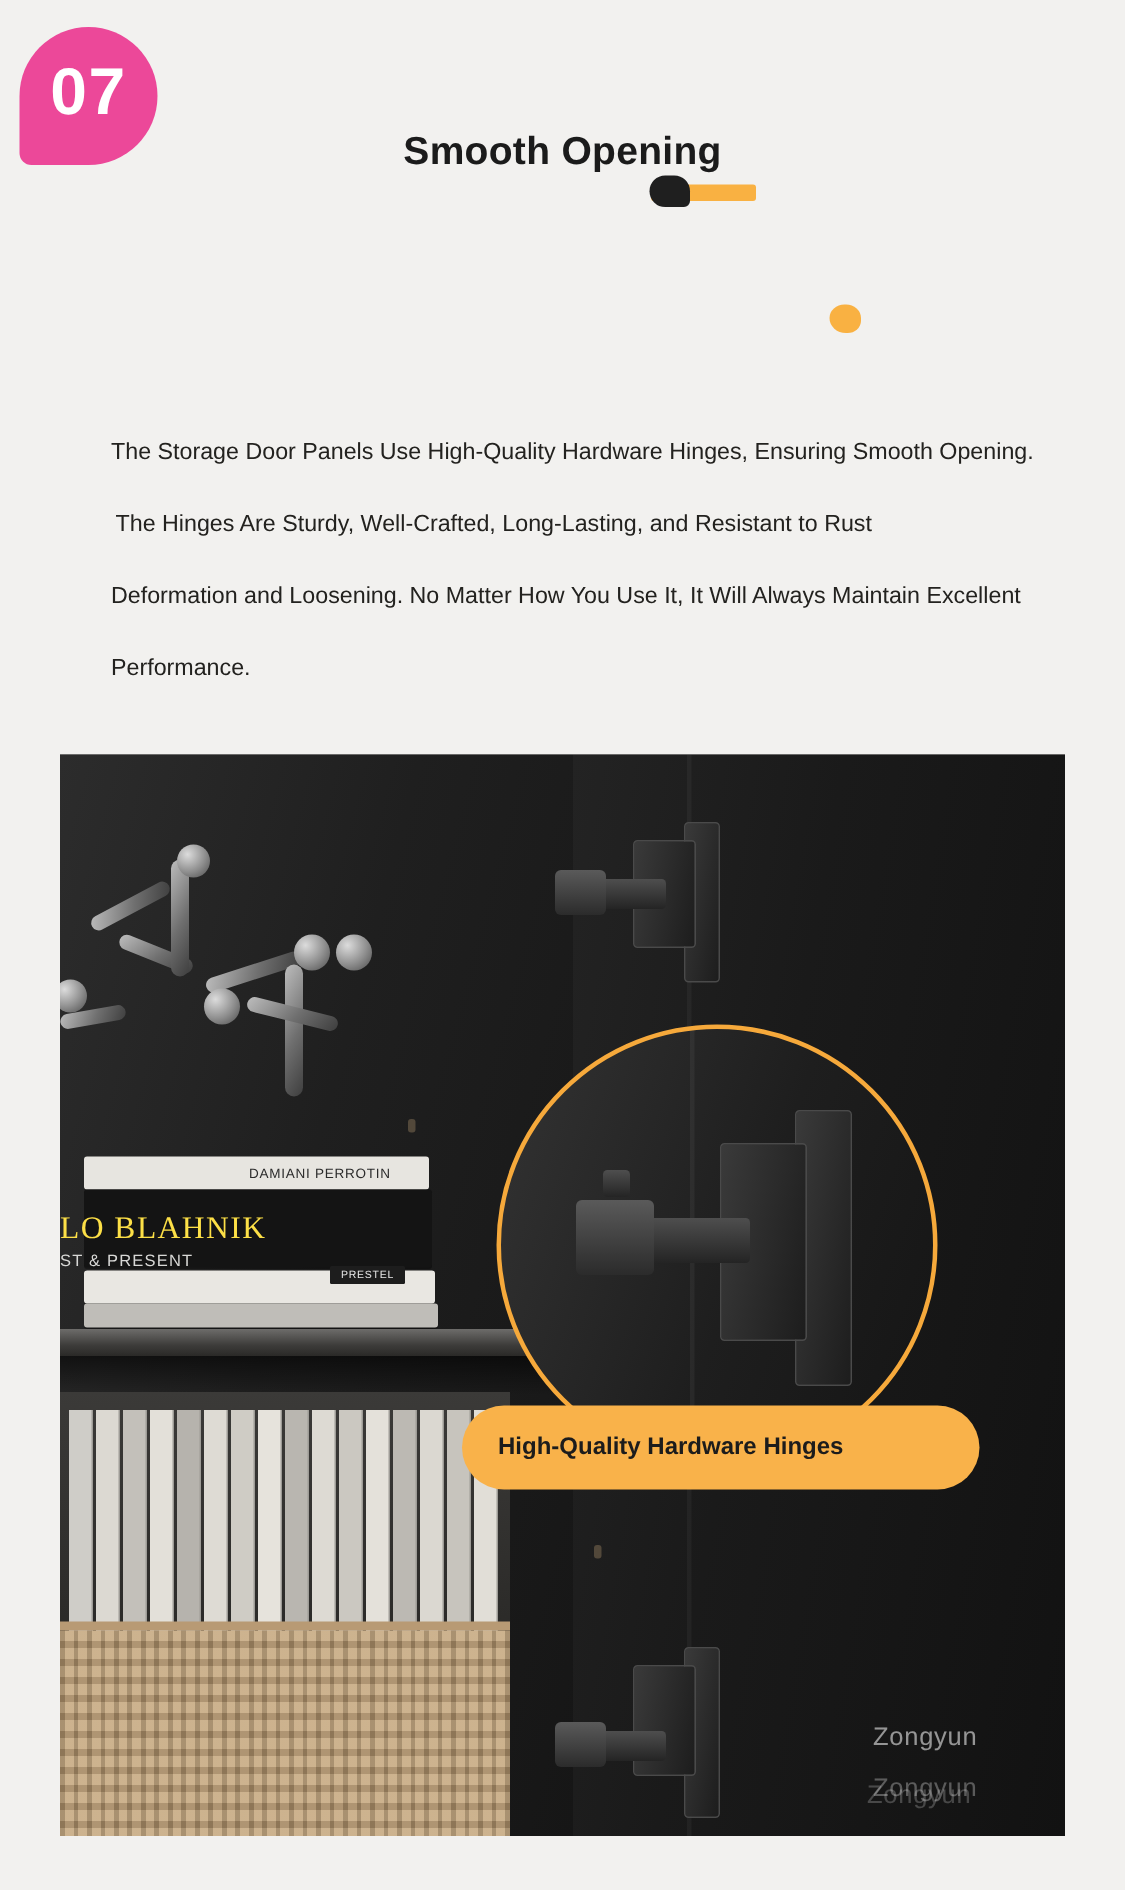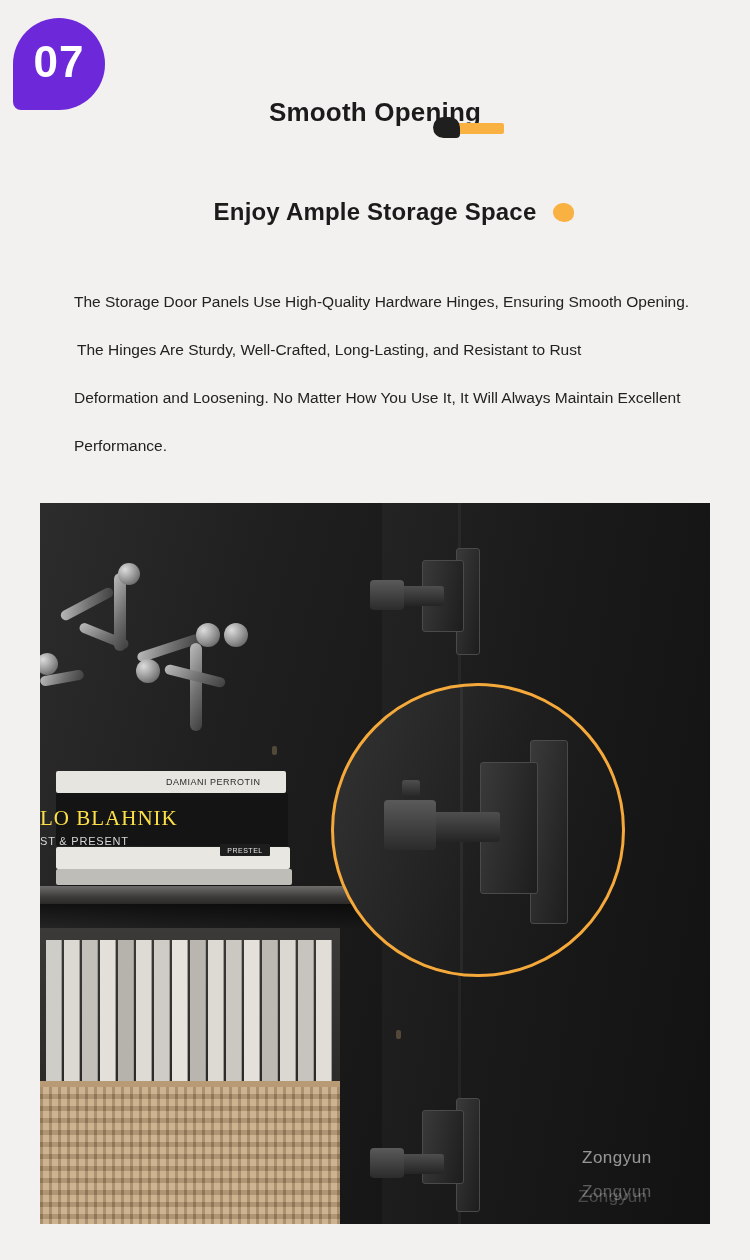--- a/index.html
+++ b/index.html
@@ -22,21 +22,21 @@
     background: #f2f1ef;
   }
 
   
   .badge {
     position: absolute;
     left: 13px;
     top: 18px;
     width: 92px;
     height: 92px;
-    background: #6d28d9;
+    background: #ec4899;
     border-radius: 46px 46px 46px 8px;
     display: flex;
     align-items: center;
     justify-content: center;
   }
   .badge-num {
     font-size: 44px;
     font-weight: bold;
     color: #ffffff;
     letter-spacing: 1px;
@@ -49,21 +49,21 @@
     position: absolute;
     left: 0;
     top: 84px;
     width: 750px;
     text-align: center;
   }
   .title-1 {
     font-size: 26px;
     font-weight: bold;
     color: #1b1b1b;
-    margin: 12px;
+    margin: 0;
     line-height: 1.3;
     letter-spacing: .2px;
   }
   .title-2 {
     font-size: 24px;
     font-weight: bold;
     color: #1b1b1b;
     margin: 0;
     padding-top: 54px;
     line-height: 1.3;
@@ -345,21 +345,20 @@
 <body>
 
 <div class="page">
 
   <div class="badge">
     <span class="badge-num">07</span>
   </div>
 
   <div class="heading-block">
     <h1 class="title-1">Smooth Opening</h1>
-    <h2 class="title-2">Enjoy Ample Storage Space</h2>
   </div>
   <div class="deco-bar"></div>
   <div class="deco-dark"></div>
   <div class="deco-dot"></div>
 
   <div class="body-copy">
     <span class="line">The Storage Door Panels Use High-Quality Hardware Hinges, Ensuring Smooth Opening.</span>
     <span class="line indent">The Hinges Are Sturdy, Well-Crafted, Long-Lasting, and Resistant to Rust</span>
     <span class="line">Deformation and Loosening. No Matter How You Use It, It Will Always Maintain Excellent</span>
     <span class="line">Performance.</span>
@@ -439,19 +438,22 @@
       <div class="mag-seam"></div>
       <div class="hinge" style="left:50px; top:70px; width:186px; height:150px;">
         <div class="plate" style="left:146px; top:-16px; width:36px; height:182px;"></div>
         <div class="plate" style="left:96px;  top:6px;   width:56px; height:130px;"></div>
         <div class="arm" style="left:40px;  top:56px;  width:76px; height:30px;"></div>
         <div class="cup" style="left:0;     top:44px;  width:52px; height:50px;"></div>
         <div class="arm" style="left:18px;  top:24px;  width:18px; height:18px;"></div>
       </div>
     </div>
 
+    <div class="callout">
+      <span class="callout-text">High-Quality Hardware Hinges</span>
+    </div>
 
     <div class="wm wm-1">Zongyun</div>
     <div class="wm wm-2">Zongyun</div>
     <div class="wm wm-3">Zongyun</div>
 
   </div>
 </div>
 
 </body></html>

